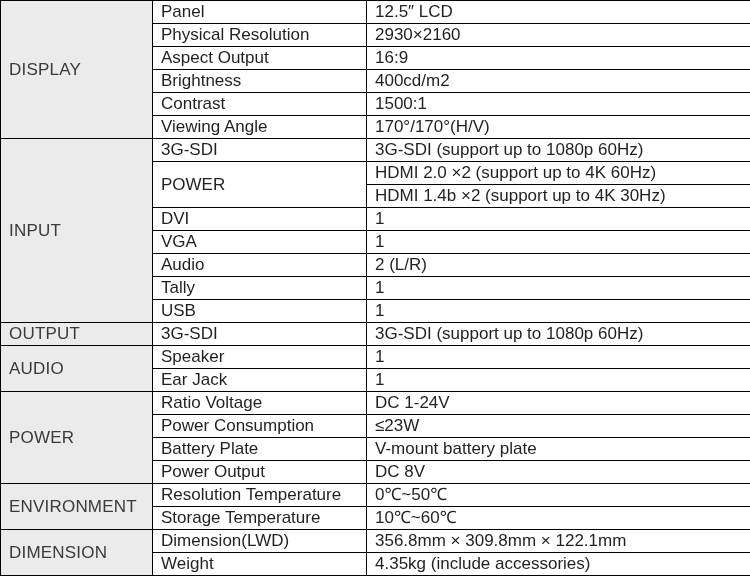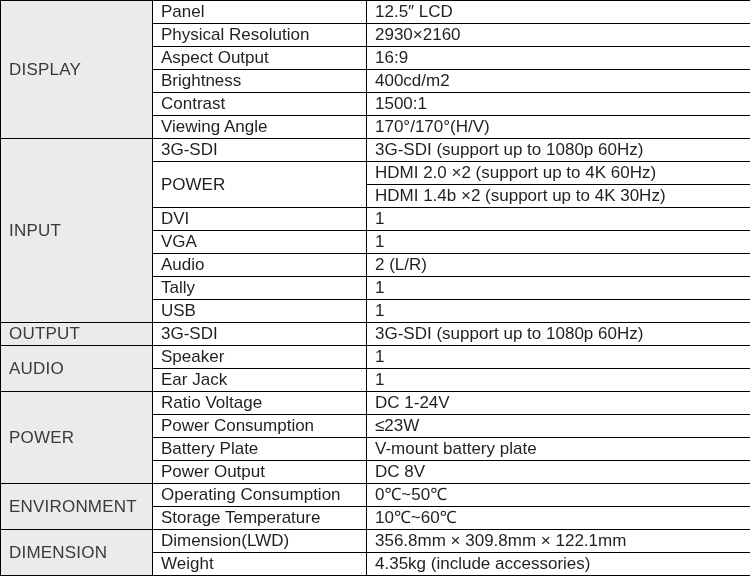--- a/index.html
+++ b/index.html
@@ -145,21 +145,21 @@
       <tr>
         <td class="item">Battery Plate</td>
         <td class="val">V-mount battery plate</td>
       </tr>
       <tr>
         <td class="item">Power Output</td>
         <td class="val">DC 8V</td>
       </tr>
       <tr>
         <td class="cat" rowspan="2">ENVIRONMENT</td>
-        <td class="item">Operating Consumption</td>
+        <td class="item">Resolution Temperature</td>
         <td class="val">0℃~50℃</td>
       </tr>
       <tr>
         <td class="item">Storage Temperature</td>
         <td class="val">10℃~60℃</td>
       </tr>
       <tr>
         <td class="cat" rowspan="2">DIMENSION</td>
         <td class="item">Dimension(LWD)</td>
         <td class="val">356.8mm × 309.8mm × 122.1mm</td>

